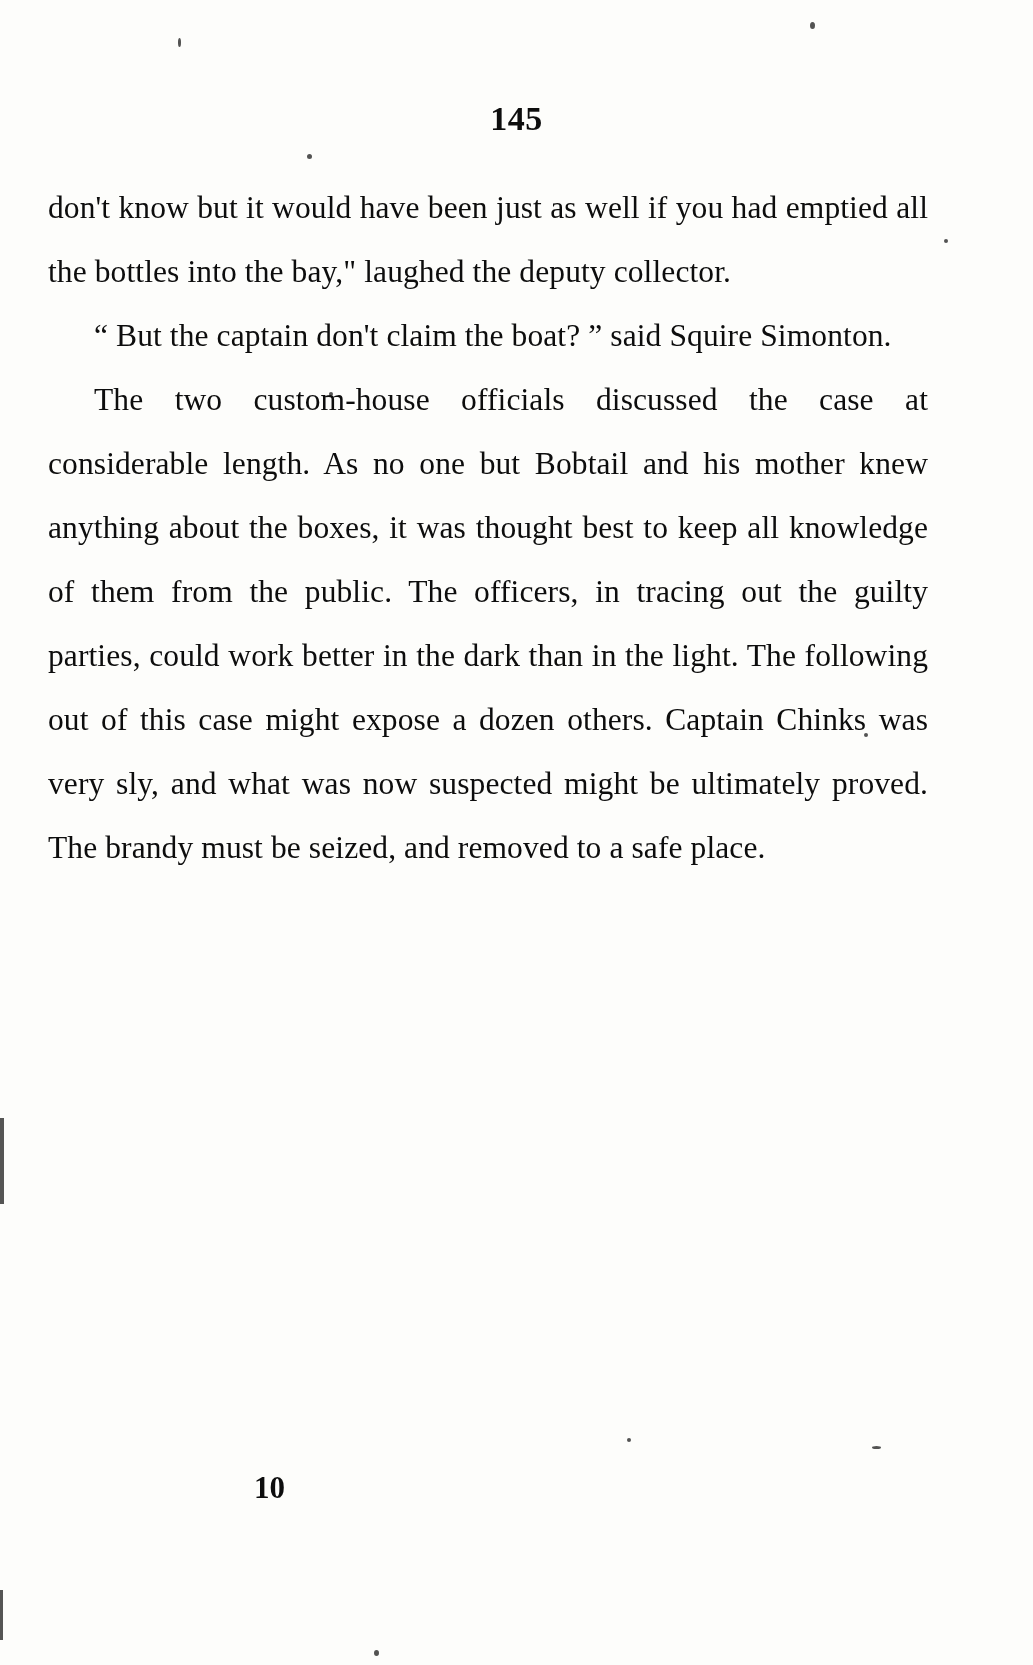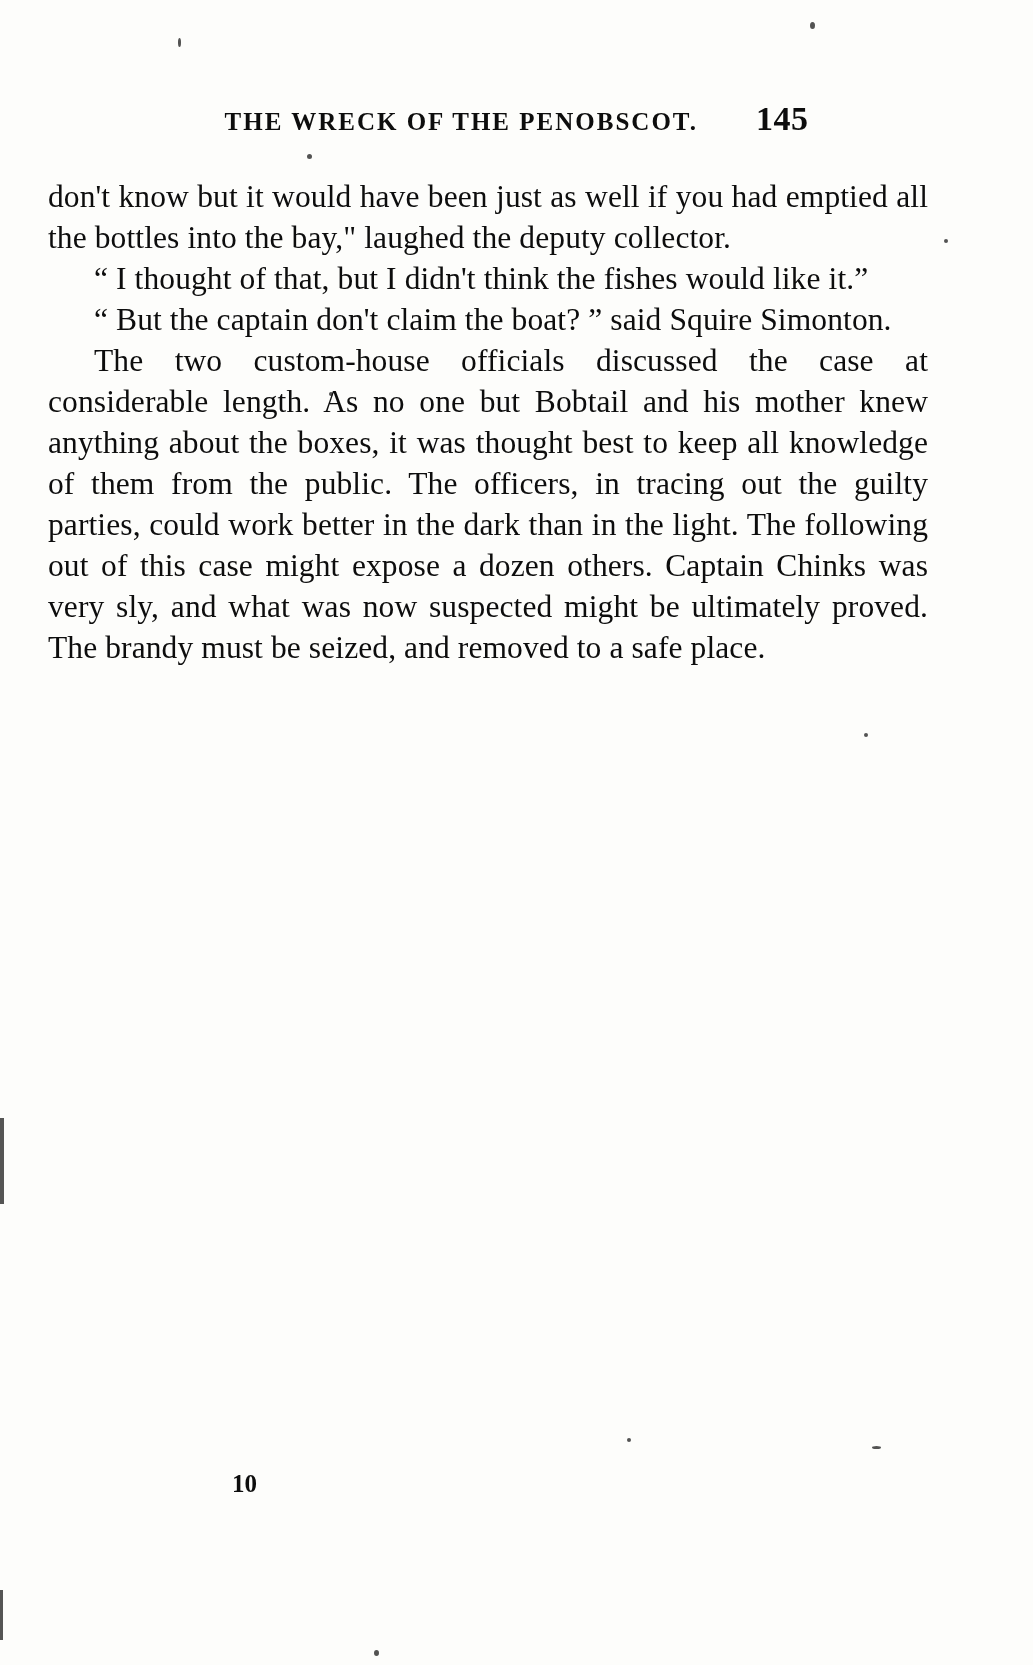--- a/index.html
+++ b/index.html
@@ -56,36 +56,36 @@
   .text-block {
     position: absolute;
     left: 48px;
     top: 176px;
     width: 880px;
   }
 
   p.para {
     margin: 0;
     font-size: 31.5px;
-    line-height: 41px;
+    line-height: 64px;
     text-align: justify;
     text-justify: inter-word;
     text-indent: 46px;
     letter-spacing: 0.1px;
   }
   p.para.noindent {
     text-indent: 0;
   }
   p.para:last-child { }
 
   .signature {
     position: absolute;
     top: 1470px;
-    left: 232px;
-    font-size: 25px;
+    left: 254px;
+    font-size: 31px;
     font-weight: 700;
   }
 
   
   .edge-mark {
     position: absolute;
     background: #2b2b2b;
     opacity: .8;
   }
 </style>
@@ -100,26 +100,24 @@
   <div class="speck" style="left:944px; top:239px; width:4px; height:4px;"></div>
   <div class="speck" style="left:329px; top:392px; width:4px; height:4px;"></div>
   <div class="speck" style="left:864px; top:733px; width:4px; height:4px;"></div>
   <div class="speck" style="left:627px; top:1438px; width:4px; height:4px;"></div>
   <div class="speck" style="left:872px; top:1446px; width:9px; height:3px;"></div>
   <div class="speck" style="left:374px; top:1650px; width:5px; height:6px;"></div>
   <div class="edge-mark" style="left:0px; top:1118px; width:4px; height:86px;"></div>
   <div class="edge-mark" style="left:0px; top:1590px; width:3px; height:50px;"></div>
 
   <div class="running-head">
-    <span class="title">THE WRECK OF THE PENOBSCOT.</span>
     <span class="folio">145</span>
   </div>
 
   <div class="text-block">
     <p class="para noindent">don't know but it would have been just as well if you had emptied all the bottles into the bay," laughed the deputy collector.</p>
-    <p class="para">“ I thought of that, but I didn't think the fishes would like it.”</p>
     <p class="para">“ But the captain don't claim the boat? ” said Squire Simonton.</p>
     <p class="para">The two custom-house officials discussed the case at considerable length.  As no one but Bobtail and his mother knew anything about the boxes, it was thought best to keep all knowledge of them from the public.  The officers, in tracing out the guilty parties, could work better in the dark than in the light.  The following out of this case might expose a dozen others.  Captain Chinks was very sly, and what was now suspected might be ultimately proved.  The brandy must be seized, and removed to a safe place.</p>
   </div>
 
   <div class="signature">10</div>
 
 </div>
 
 </body></html>

